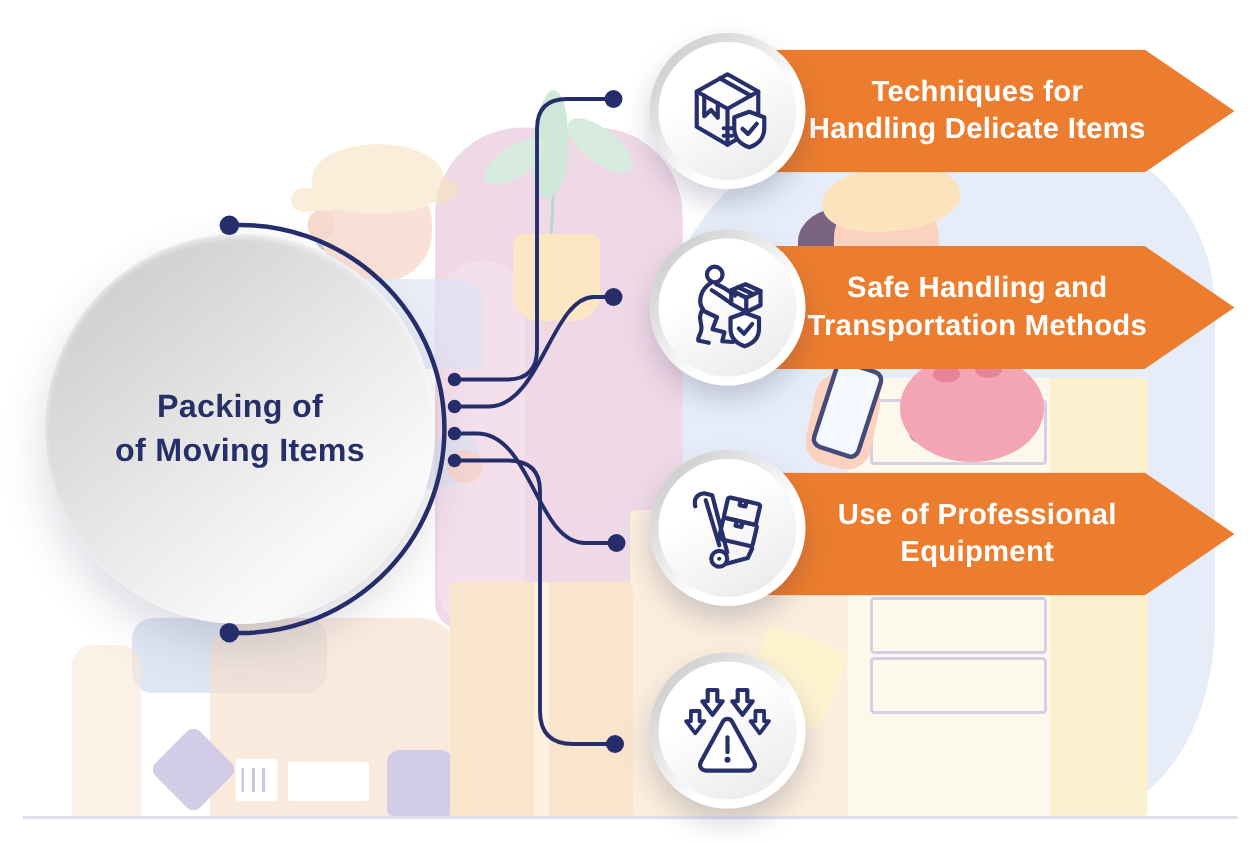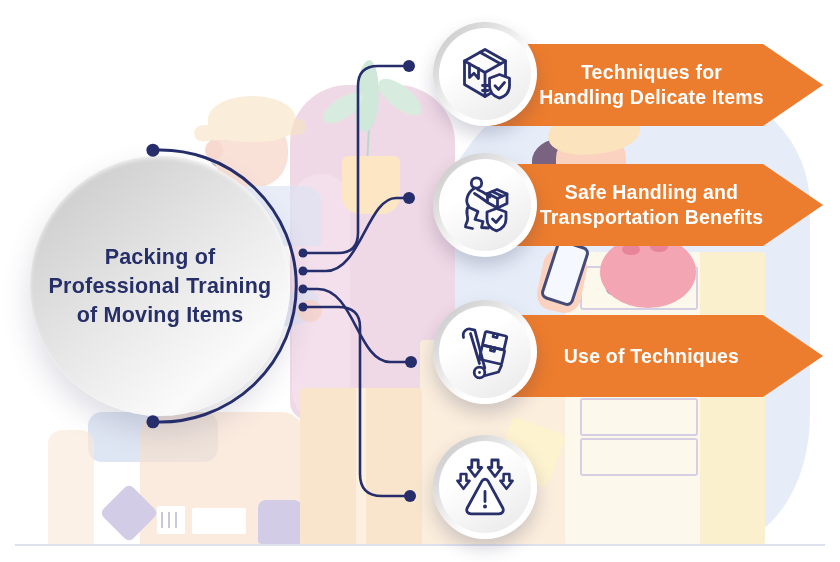--- a/index.html
+++ b/index.html
@@ -94,21 +94,20 @@
     <div class="deco" style="left:578px;top:162px;width:12px;height:6px;border-bottom:2px solid #5b4a6b;border-radius:50%;"></div>
     <div class="deco" style="left:604px;top:160px;width:12px;height:6px;border-bottom:2px solid #5b4a6b;border-radius:50%;"></div>
     <div class="deco" style="left:540px;top:250px;width:44px;height:62px;background:#fbd2bf;border-radius:16px;transform:rotate(12deg);"></div>
     <div class="deco" style="left:548px;top:242px;width:28px;height:56px;background:#f6f8ff;border:3px solid #454b78;border-radius:7px;transform:rotate(18deg);"></div>
 
     <div class="deco" style="left:15px;top:544px;width:810px;height:2px;background:#dde1ee;"></div>
   </div>
 
   <div class="main-circle">
     <div class="t">Packing of</div>
-    <div class="t">Professional Training</div>
     <div class="t">of Moving Items</div>
   </div>
 
   <svg class="connectors" viewBox="0 0 840 562">
     <g stroke="#252E6B" stroke-width="3" fill="none">
       <path d="M 152.9 150.2 A 136 136 0 1 1 152.9 421.8"></path>
     </g>
     <g stroke="#252E6B" stroke-width="2.6" fill="none">
       <path d="M 303 253 H 338 Q 358 253 358 233 V 86 Q 358 66 378 66 H 409"></path>
       <path d="M 303 271 H 326 C 360 271 368 198 396 198 H 409"></path>
@@ -122,42 +121,42 @@
       <circle cx="303" cy="271" r="4.5"></circle>
       <circle cx="303" cy="289" r="4.5"></circle>
       <circle cx="303" cy="307" r="4.5"></circle>
       <circle cx="409" cy="66" r="6"></circle>
       <circle cx="409" cy="198" r="6"></circle>
       <circle cx="411" cy="362" r="6"></circle>
       <circle cx="410" cy="496" r="6"></circle>
     </g>
   </svg>
 
-  <div class="banner" style="top:44px;">
+  <div class="banner" style="top:33px;">
     <span class="bt">Techniques for</span>
     <span class="bt">Handling Delicate Items</span>
   </div>
   <div class="icon-circle" style="top:22px;">
     <div class="inner">
       <svg viewBox="0 0 64 64">
         <path class="ic" d="M32 7.5 L52.5 19 L32 30.5 L11.5 19 Z"></path>
         <path class="ic" d="M11.5 19 V42.5 L32 54.5 V30.5"></path>
         <path class="ic" d="M52.5 19 V42.5 L32 54.5"></path>
         <path class="ic" d="M27 10.2 L47.5 21.7"></path>
         <path class="ic" d="M16.5 21.8 V35.5 L21 31.3 L25.5 36.5 V26.5"></path>
         <path class="ic" d="M29.5 43.5 H37 M29.5 48.5 H35"></path>
         <path class="icf" d="M46.5 32.5 L56.5 36.2 V43.5 C56.5 50 52.3 54.3 46.5 56.2 C40.7 54.3 36.5 50 36.5 43.5 V36.2 Z"></path>
         <path class="ic" d="M42 43.8 L45.6 47.4 L51.5 40.5"></path>
       </svg>
     </div>
   </div>
 
   <div class="banner" style="top:164px;">
     <span class="bt">Safe Handling and</span>
-    <span class="bt">Transportation Benefits</span>
+    <span class="bt">Transportation Methods</span>
   </div>
   <div class="icon-circle" style="top:153px;">
     <div class="inner">
       <svg viewBox="0 0 64 64">
         <circle class="ic" cx="23.5" cy="10" r="5.2"></circle>
         <path class="ic" d="M21 15.5 C14 20 12 28 15.5 33"></path>
         <path class="ic" d="M15.5 33 C11.5 39.5 15.5 42 14.5 47 C14 50.5 12 51.5 12.5 54 L19.5 55.5"></path>
         <path class="ic" d="M16.5 34.5 L25 38.5 L22 46.5 L30 48.5 L28.5 54.5 L35.5 55"></path>
         <path class="ic" d="M24.5 16.5 C30 18.5 33.5 21.5 37 24"></path>
         <path class="ic" d="M21.5 20.5 C26.5 23.5 30.5 26.5 34 29"></path>
@@ -165,21 +164,22 @@
         <path class="ic" d="M34.5 20.5 V29.5 L44.5 35 V25.5"></path>
         <path class="ic" d="M54 21 V30.5 L44.5 35"></path>
         <path class="ic" d="M39 18.5 L49 23"></path>
         <path class="icf" d="M43.5 35.5 L53 39 V46 C53 52 49 56 43.5 57.8 C38 56 34 52 34 46 V39 Z"></path>
         <path class="ic" d="M39.5 46 L43 49.5 L48.5 43"></path>
       </svg>
     </div>
   </div>
 
   <div class="banner" style="top:315px;">
-    <span class="bt">Use of Techniques</span>
+    <span class="bt">Use of Professional</span>
+    <span class="bt">Equipment</span>
   </div>
   <div class="icon-circle" style="top:300px;">
     <div class="inner">
       <svg viewBox="0 0 64 64">
         <path class="ic" d="M10.5 17.5 C9 11 14 8 18.5 9.3 L21.8 10.2 L31.8 48.2"></path>
         <path class="ic" d="M17.5 13.5 L26.5 43.5"></path>
         <path class="ic" d="M25 57.5 L45.5 52 L48.5 45.5"></path>
         <g transform="rotate(13 40 28)">
           <rect class="ic" x="29" y="13.5" width="22" height="14" rx="1.5"></rect>
           <path class="ic" d="M37.5 13.5 V17 H41.5 V13.5"></path>

